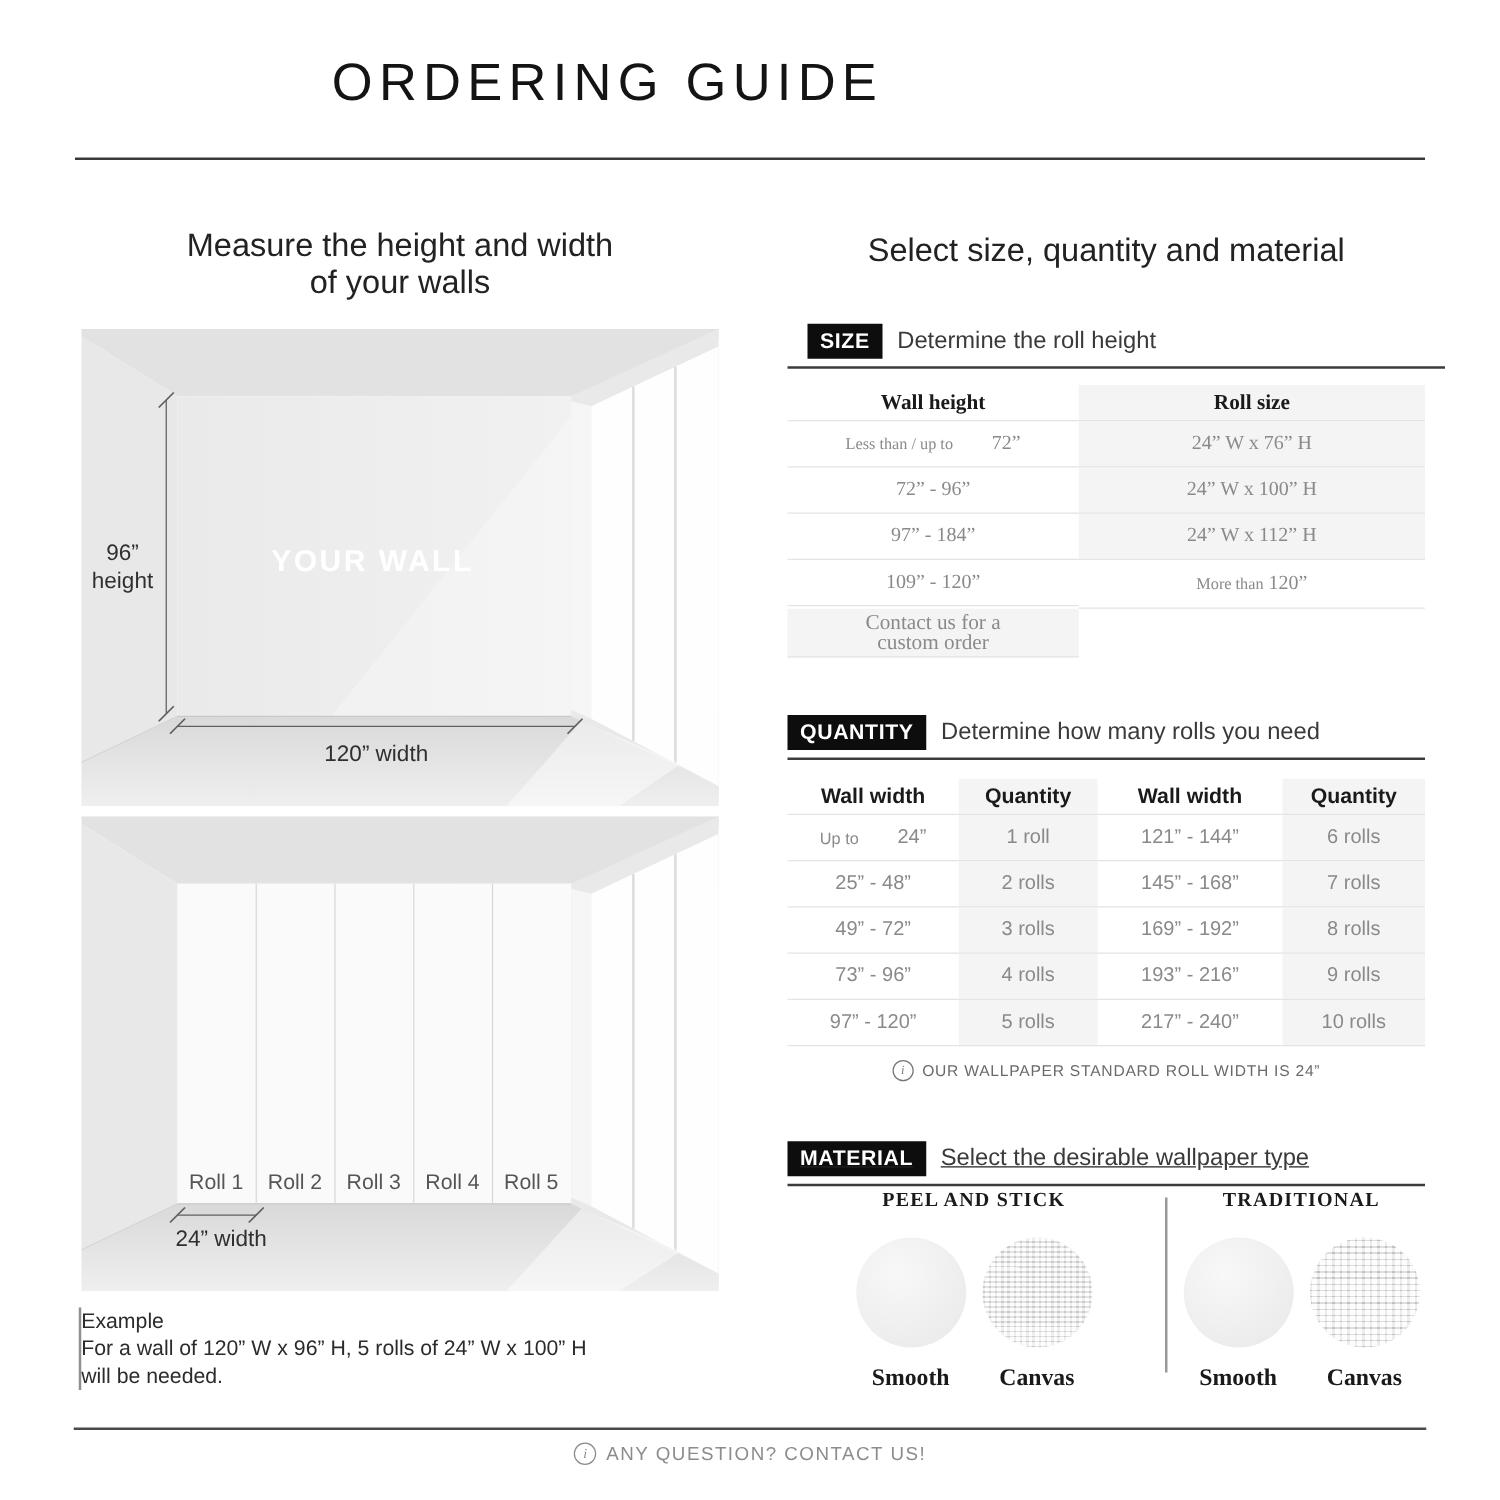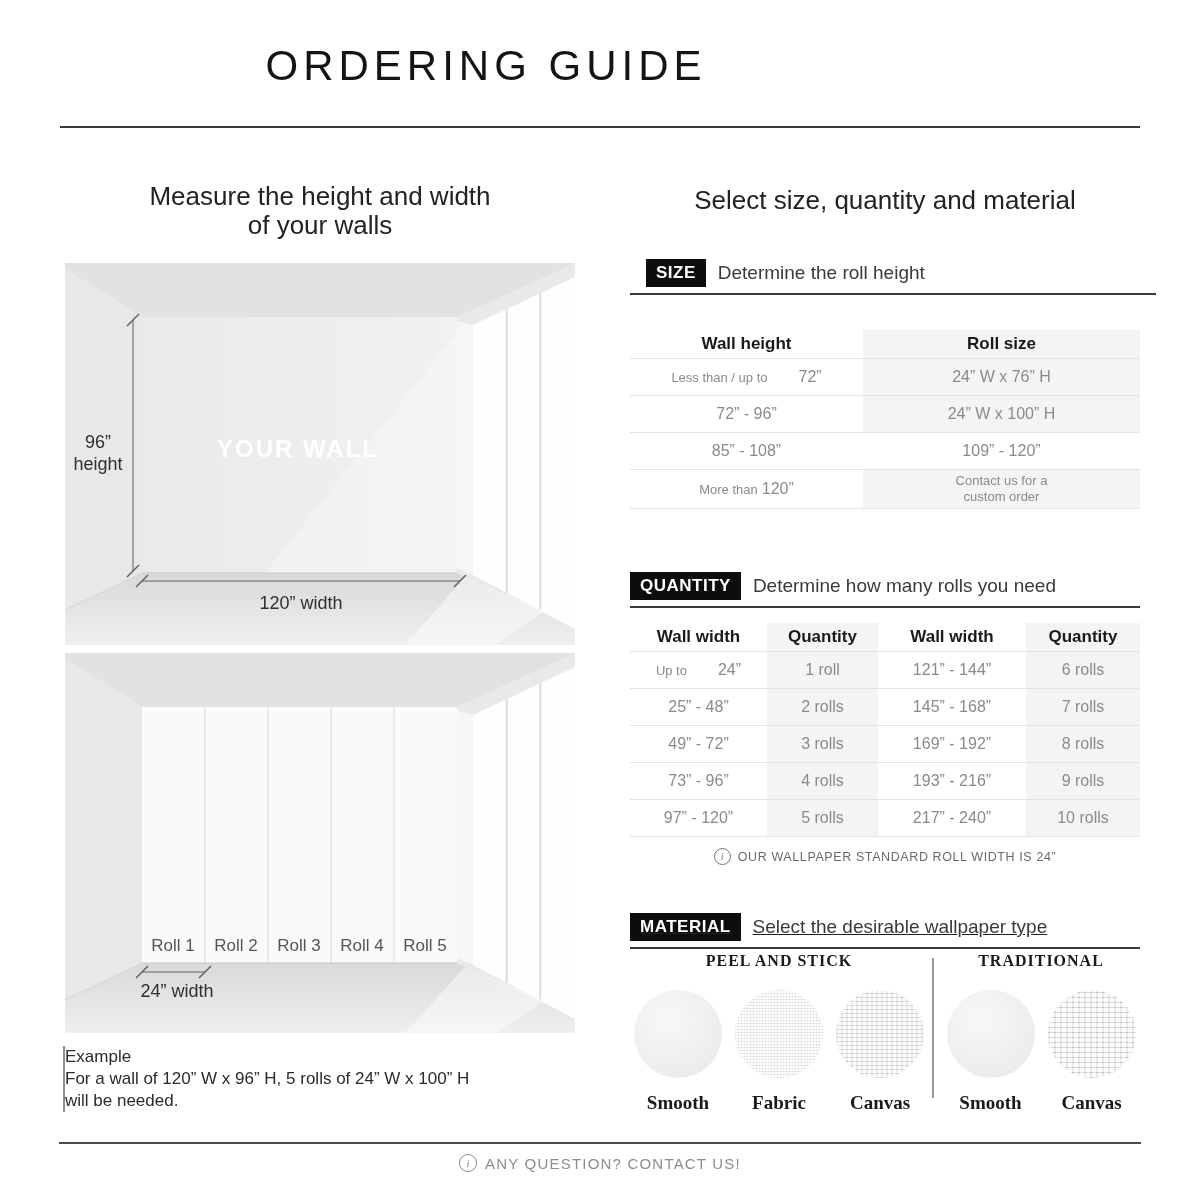--- a/index.html
+++ b/index.html
@@ -28,30 +28,30 @@
   .section-head{position:absolute;left:630px;width:510px;border-bottom:2px solid #3c3c3c;
         padding-bottom:6px;display:flex;align-items:center;}
   .section-head.size{top:259px;padding-left:16px;}
   .section-head.quantity{top:572px;}
   .section-head.material{top:913px;text-decoration:underline;}
   .badge{display:inline-block;background:#0d0d0d;color:#fff;font-weight:700;
         font-size:17px;letter-spacing:.5px;padding:4px 10px;}
   .subtitle{margin-left:12px;font-size:19px;color:#3a3a3a;}
 
   .tbl{position:absolute;left:630px;display:grid;}
-  .tbl.size{top:330px;width:510px;grid-template-columns:233px 277px;}
+  .tbl.size{top:308px;width:510px;grid-template-columns:233px 277px;font-family:Liberation Serif, serif;}
   .tbl.quantity{top:623px;width:510px;grid-template-columns:137px 111px 148px 114px;}
   .cell{display:flex;align-items:center;justify-content:center;
         border-bottom:1px solid #e4e4e4;font-size:16px;color:#8a8a8a;text-align:center;}
   .cell.head{font-weight:700;color:#1a1a1a;font-size:17px;height:28px;}
   .cell.h36{height:36px;gap:27px;}
   .cell.h38{height:38px;}
   .cell.gray{background:#f4f4f4;}
   .small-pre{font-size:13px;margin-right:4px;color:#8a8a8a;}
-  .two-line{font-size:13px;line-height:16px;}
+  .two-line{font-size:17px;line-height:16px;}
 
   .note{position:absolute;left:630px;top:848px;width:510px;display:flex;
         align-items:center;justify-content:center;gap:7px;}
   .note .txt{font-size:12.5px;letter-spacing:.6px;color:#6a6a6a;}
   .info-i{display:inline-flex;align-items:center;justify-content:center;flex:0 0 auto;
         width:15px;height:15px;border:1px solid #777;border-radius:50%;
         font-size:10px;color:#777;font-family:"Liberation Serif",serif;font-style:italic;}
 
   .materials{position:absolute;left:630px;top:952px;width:510px;height:170px;}
   .mat-group{position:absolute;top:0;font-family:Liberation Serif, serif;}
@@ -186,21 +186,22 @@
 
     <div class="cell h36">
         <span class="small-pre">Less than / up to </span>
         <span>72”</span>
       </div>
     <div class="cell h36 gray">24” W x 76” H</div>
 
     <div class="cell h36">72” - 96”</div>
     <div class="cell h36 gray">24” W x 100” H</div>
 
-    <div class="cell h36">85” - 108”</div>
+    <div class="cell h36">97” - 184”</div>
+    <div class="cell h36 gray">24” W x 112” H</div>
 
     <div class="cell h36">109” - 120”</div>
 
     <div class="cell h38">
         <span class="small-pre">More than </span>
         <span>120”</span>
       </div>
     <div class="cell h38 gray">
       <div class="two-line">
         <span>Contact us for a</span><br>
@@ -258,24 +259,20 @@
     <span class="subtitle">Select the desirable wallpaper type</span>
   </div>
 
   <div class="materials">
     <div class="mat-group g1">
       <div class="mat-name">PEEL AND STICK</div>
       <div class="swatch-row">
         <div class="swatch">
           <div class="circle smooth"></div>
           <div class="swatch-label">Smooth</div>
-        </div>
-        <div class="swatch">
-          <div class="circle fabric"></div>
-          <div class="swatch-label">Fabric</div>
         </div>
         <div class="swatch">
           <div class="circle canvas"></div>
           <div class="swatch-label">Canvas</div>
         </div>
       </div>
     </div>
     <div class="mat-div"></div>
     <div class="mat-group g2">
       <div class="mat-name">TRADITIONAL</div>

